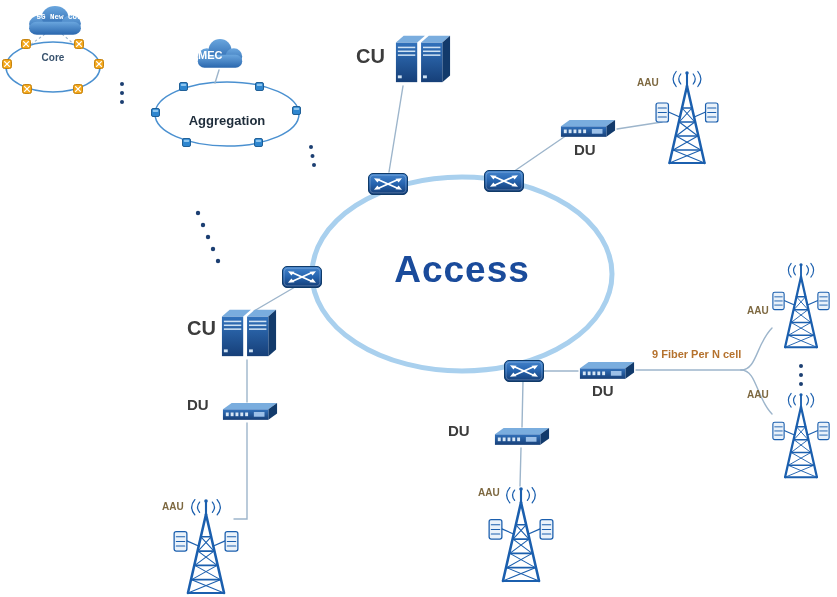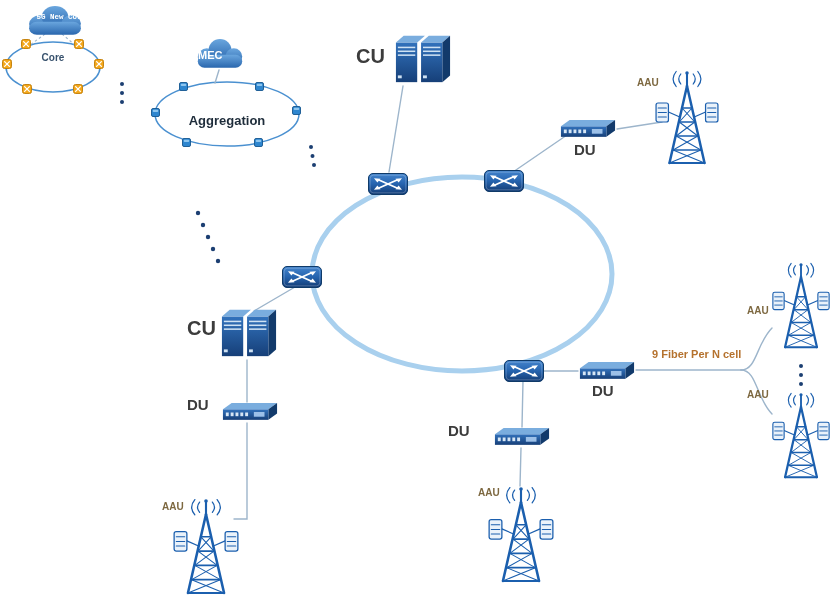--- a/index.html
+++ b/index.html
@@ -264,20 +264,21 @@
     </g>
     <g>
       <use href="#ic-router" x="504" y="360" width="40" height="22"></use>
     </g>
   </svg>
 
   <div class="lbl lbl-cloud" style="left:24px;  top:13px;  width:62px;">5G New Core</div>
   <div class="lbl lbl-core" style="left:33px;  top:52px;  width:40px;">Core</div>
   <div class="lbl lbl-mec" style="left:198px; top:49px;  width:24px;">MEC</div>
   <div class="lbl lbl-agg" style="left:176px; top:106px; width:102px;margin-top:8px;">Aggregation</div>
+  <div class="lbl lbl-access" style="left:390px; top:250px; width:144px;">Access</div>
 
   <div class="lbl lbl-cu" style="left:356px; top:45px;">CU</div>
   <div class="lbl lbl-du" style="left:574px; top:142px;">DU</div>
   <div class="lbl lbl-cu" style="left:187px; top:317px;">CU</div>
   <div class="lbl lbl-du" style="left:187px; top:397px;">DU</div>
   <div class="lbl lbl-du" style="left:448px; top:423px;">DU</div>
   <div class="lbl lbl-du" style="left:592px; top:383px;">DU</div>
 
   <div class="lbl lbl-aau" style="left:637px; top:77px;">AAU</div>
   <div class="lbl lbl-aau" style="left:162px; top:501px;">AAU</div>

